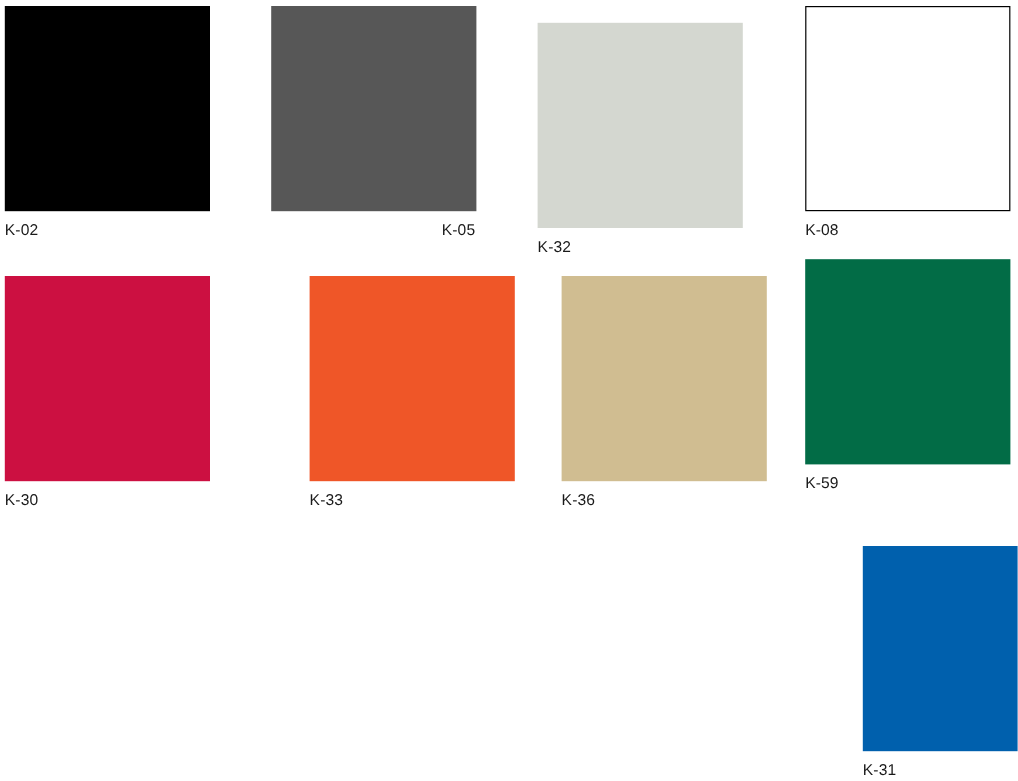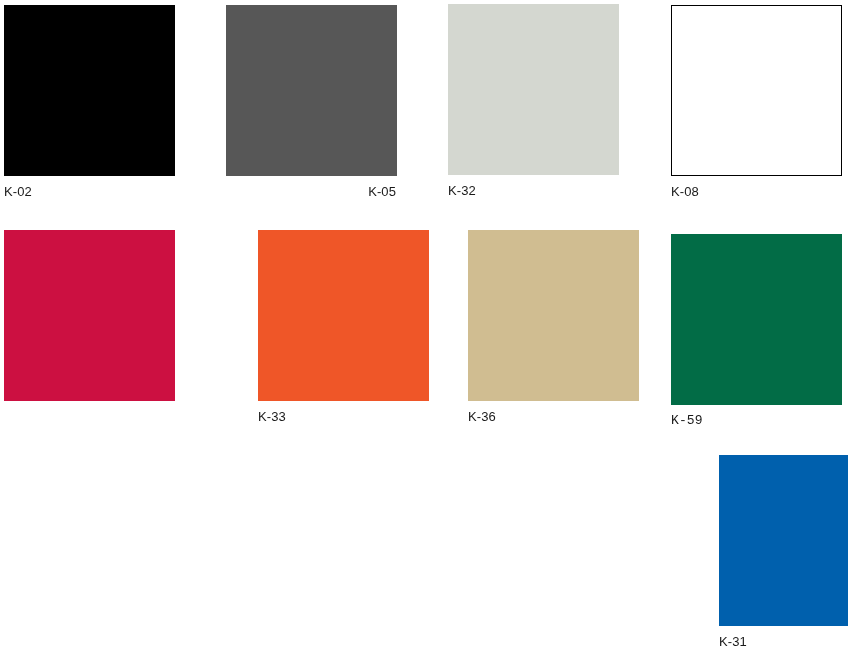--- a/index.html
+++ b/index.html
@@ -52,40 +52,41 @@
 
 <div id="palette">
     <div class="swatch-cell" style="left: 4px; top: 5px;">
       <div class="swatch-chip" style="background: rgb(0, 0, 0); width: 171px; height: 171px;"></div>
       <span class="swatch-label">K-02</span>
     </div>
     <div class="swatch-cell" style="left: 226px; top: 5px; text-align: right;">
       <div class="swatch-chip" style="background: rgb(87, 87, 87); width: 171px; height: 171px;"></div>
       <span class="swatch-label">K-05</span>
     </div>
-    <div class="swatch-cell" style="left: 448px; top: 4px;">
+    <div class="swatch-cell" style="left: 448px; top: 19px;">
       <div class="swatch-chip" style="background: rgb(212, 215, 208); width: 171px; height: 171px;"></div>
       <span class="swatch-label">K-32</span>
     </div>
     <div class="swatch-cell" style="left: 671px; top: 5px;">
       <div class="swatch-chip outlined" style="background: rgb(255, 255, 255); width: 171px; height: 171px;"></div>
       <span class="swatch-label">K-08</span>
     </div>
     <div class="swatch-cell" style="left: 4px; top: 230px;">
       <div class="swatch-chip" style="background: rgb(204, 16, 65); width: 171px; height: 171px;"></div>
+      <span class="swatch-label">K-30</span>
     </div>
     <div class="swatch-cell" style="left: 226px; top: 230px; margin-left: 32px;">
       <div class="swatch-chip" style="background: rgb(239, 86, 40); width: 171px; height: 171px;"></div>
       <span class="swatch-label">K-33</span>
     </div>
     <div class="swatch-cell" style="left: 468px; top: 230px;">
       <div class="swatch-chip" style="background: rgb(208, 189, 145); width: 171px; height: 171px;"></div>
       <span class="swatch-label">K-36</span>
     </div>
-    <div class="swatch-cell" style="left: 671px; top: 234px; font-family: Liberation Mono, monospace;">
+    <div class="swatch-cell" style="left: 671px; top: 216px;">
       <div class="swatch-chip" style="background: rgb(2, 108, 70); width: 171px; height: 171px;"></div>
       <span class="swatch-label">K-59</span>
     </div>
     <div class="swatch-cell" style="left: 671px; top: 455px; padding-left: 48px;">
       <div class="swatch-chip" style="background: rgb(0, 96, 173); width: 171px; height: 171px;"></div>
       <span class="swatch-label">K-31</span>
     </div>
   </div>
 
 </body></html>

